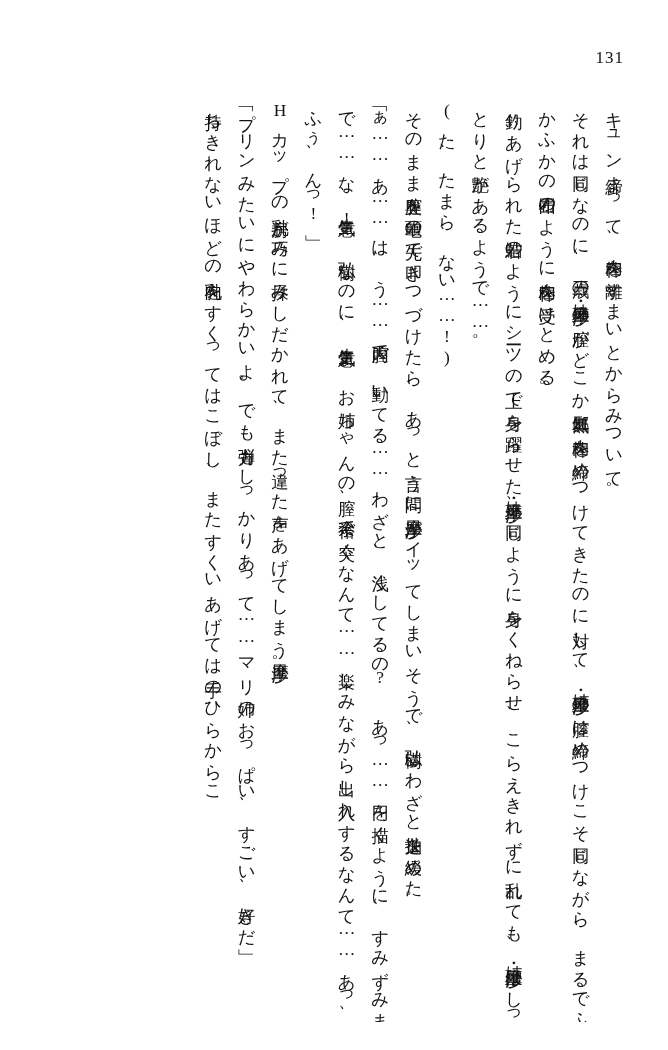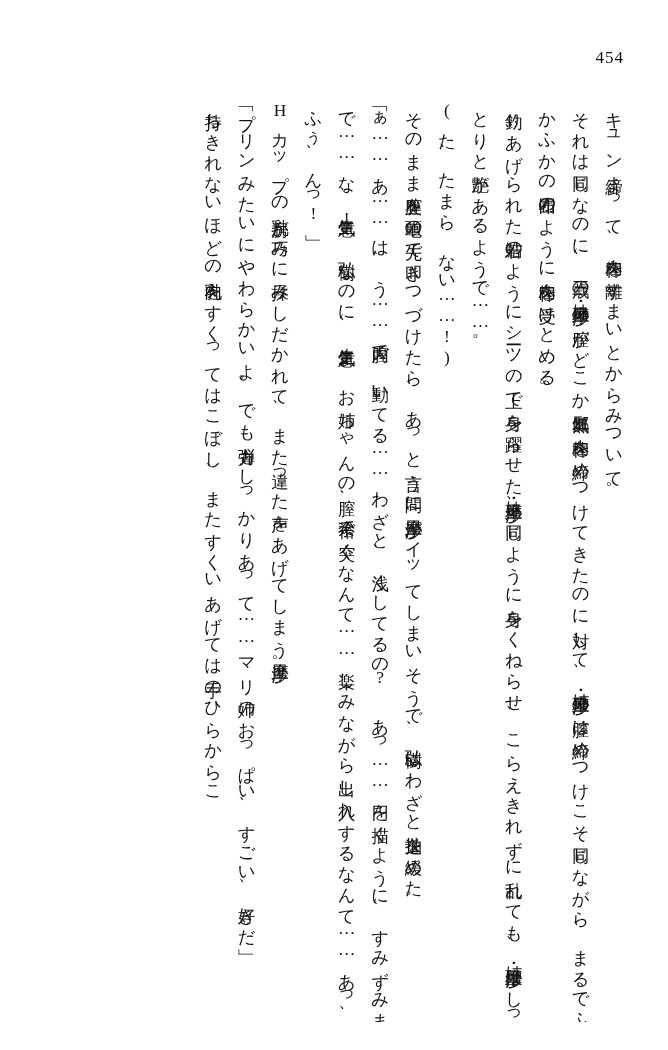--- a/index.html
+++ b/index.html
@@ -44,21 +44,21 @@
     color: #141414;
     font-family: "Liberation Serif", "DejaVu Serif", serif;
     white-space: pre-wrap;
     overflow: hidden;
   }
 </style>
 </head>
 <body>
 
 <div class="page">
-  <div class="page-number">454</div>
+  <div class="page-number">131</div>
   <div class="body-text">キュン締まって、肉棒を離すまいとからみついて。
 それは同じなのに、三歳の妹・摩里沙の膣がどこか無邪気に肉棒を締めつけてきたのに対して、姉・摩里沙の膣は締めつけこそ同じながら、まるでふかふかの布団のように肉棒を受けとめる。
 釣りあげられた若鮎のようにシーツの上で身を躍らせた妹・摩里沙、同じように身をくねらせ、こらえきれずに乱れても、姉・摩里沙はしっとりと艶があるようで……。
 (た、たまら、ない……!)
 そのまま膣奥を亀頭の先で叩きつづけたら、あっと言う間に摩里沙がイッてしまいそうで、弘樹はわざと抽送を緩めた。
 「ぁ……あ……は、う……膣内で、動いてる……わざと、浅くしてるの?　あっ……円を描くように、すみずみまで……な、生意気!　弘樹なのに、生意気よ。お姉ちゃんの膣、余裕で突くなんて……楽しみながら出し入れするなんて……あっ、ふぅ、んっ!」
 Hカップの乳房が巧みに揉みしだかれて、また違った声をあげてしまう摩里沙。
 「プリンみたいにやわらかいよ。でも弾力もしっかりあって……マリ姉のおっぱい、すごい、好きだ」
 持ちきれないほどの乳肉をすくってはこぼし、またすくいあげては手のひらからこ</div>
 </div>

